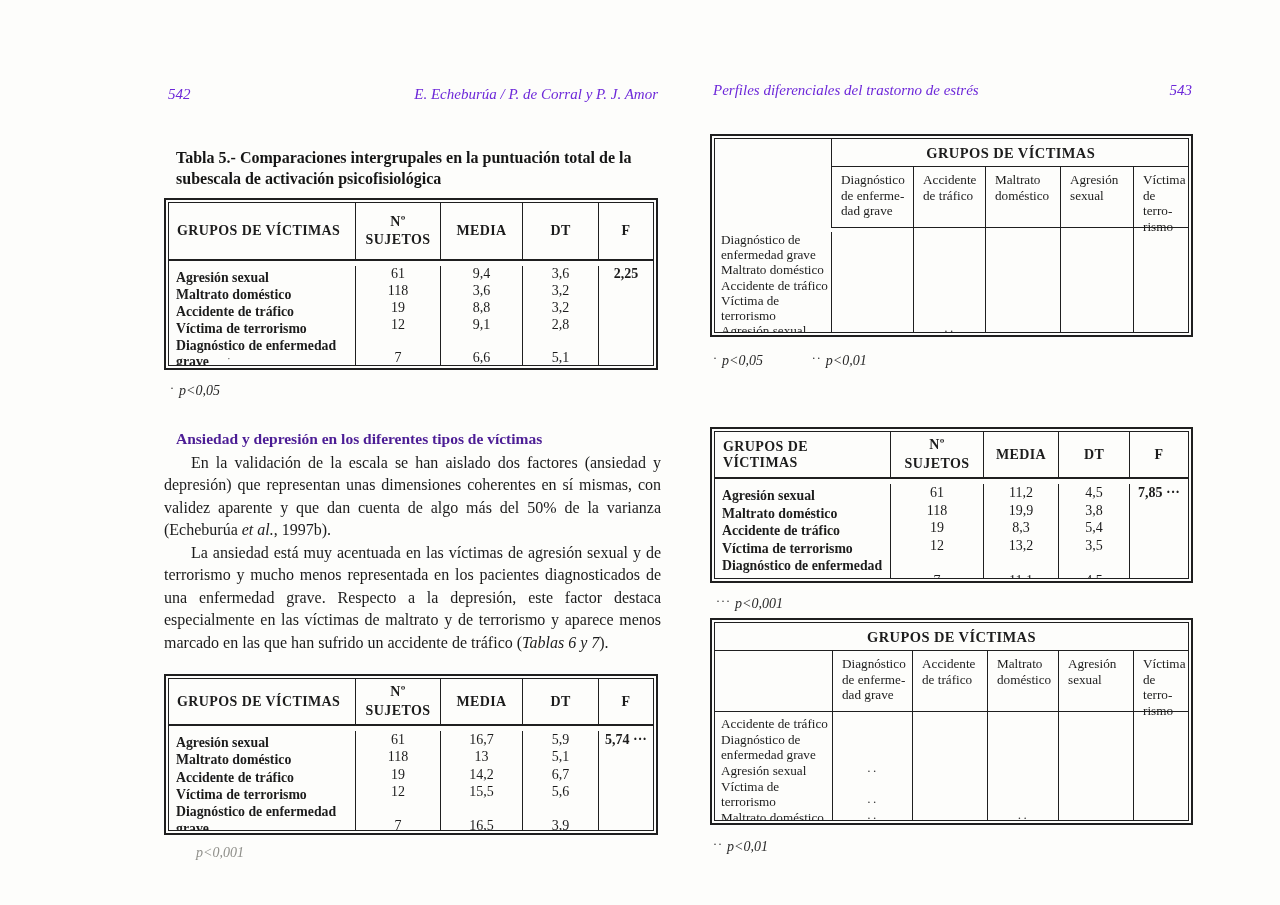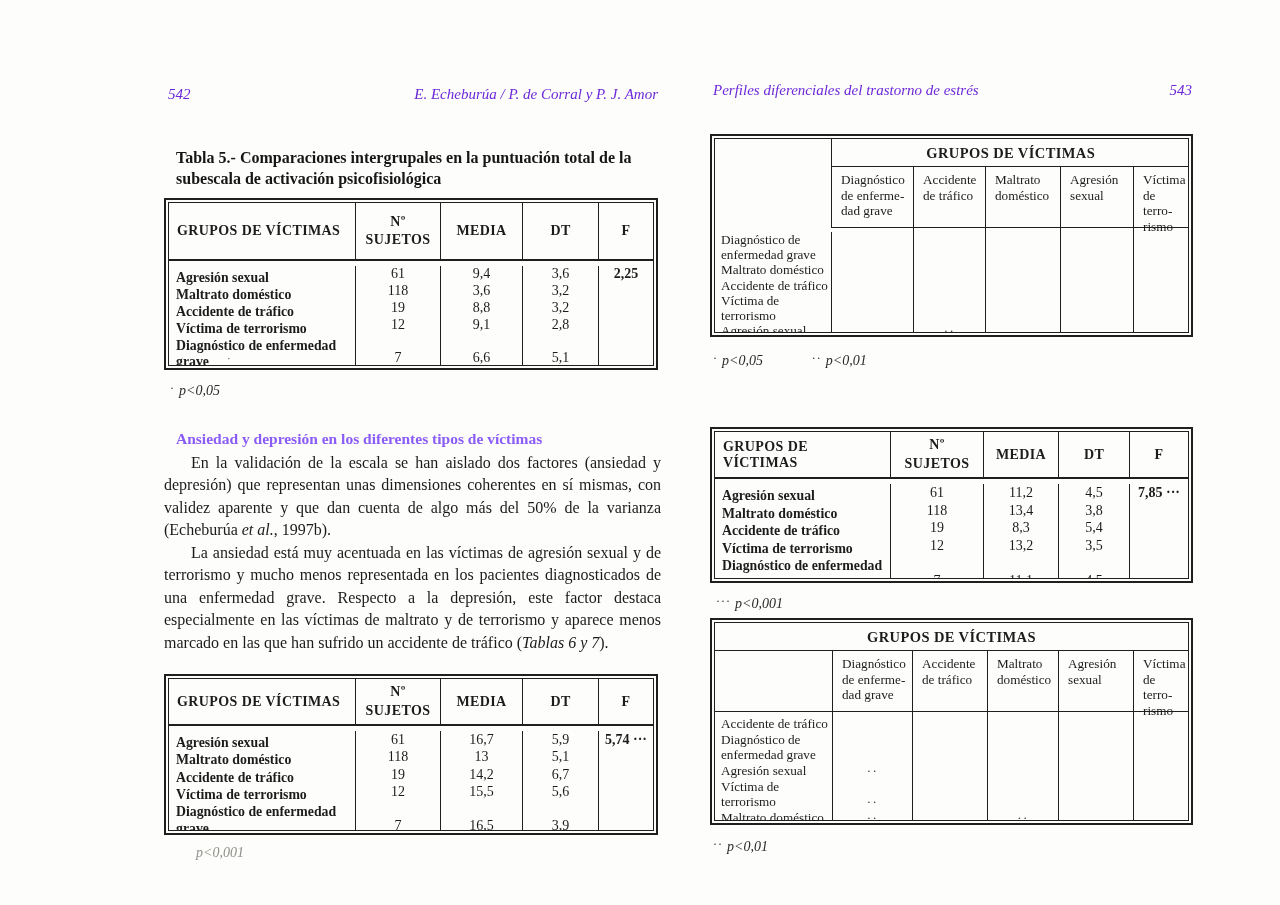--- a/index.html
+++ b/index.html
@@ -7,21 +7,21 @@
   body { font-family:"Liberation Serif","DejaVu Serif",serif; color:#1c1c1c; }
   .sheet { position:relative; width:1280px; height:905px; background:#fdfdfb; overflow:hidden; }
 
   
   .runhead { position:absolute; display:flex; justify-content:space-between; font-style:italic; font-size:15px; color:#6d28d9;text-align:center; }
   .runhead .pgnum { font-style:italic; }
 
   
   .abs { position:absolute; }
   .btitle { font-weight:bold; font-size:16px; line-height:21px; color:#151515; }
-  .heading { font-weight:bold; font-size:15.5px; color:#8b5cf6;text-align:right; }
+  .heading { font-weight:bold; font-size:15.5px; color:#4c1d95;text-align:right; }
   .para { font-size:16px; line-height:22.4px; text-align:justify; color:#1b1b1b; }
   .para .ind { display:inline-block; width:27px; }
   .fn { position:absolute; font-size:13.5px; color:#2a2a2a; }
   .fn .mk { font-size:12px; letter-spacing:1px; vertical-align:3px; margin-right:4px; }
   .fn i { font-size:14px; }
   .fn.faded { color:#8f8f8a; }
 
   
   .dtable { position:absolute; border:2px solid #1f1f1f; padding:2px; background:#fdfdfb; }
   .dt-inner { border:1px solid #1f1f1f; width:100%; height:100%; overflow:hidden; }
@@ -347,21 +347,21 @@
             <div class="cell stub"><span class="lbl">Agresión sexual</span><span class="rmark"></span></div>
             <div class="cell num">61</div>
             <div class="cell num">11,2</div>
             <div class="cell num">4,5</div>
             <div class="cell num fval">7,85 ···</div>
           </div>
 
           <div class="dt-grid dt-row">
             <div class="cell stub"><span class="lbl">Maltrato doméstico</span><span class="rmark"></span></div>
             <div class="cell num">118</div>
-            <div class="cell num">13,4</div>
+            <div class="cell num">19,9</div>
             <div class="cell num">3,8</div>
             <div class="cell num fval"></div>
           </div>
 
           <div class="dt-grid dt-row">
             <div class="cell stub"><span class="lbl">Accidente de tráfico</span><span class="rmark"></span></div>
             <div class="cell num">19</div>
             <div class="cell num">8,3</div>
             <div class="cell num">5,4</div>
             <div class="cell num fval"></div>

